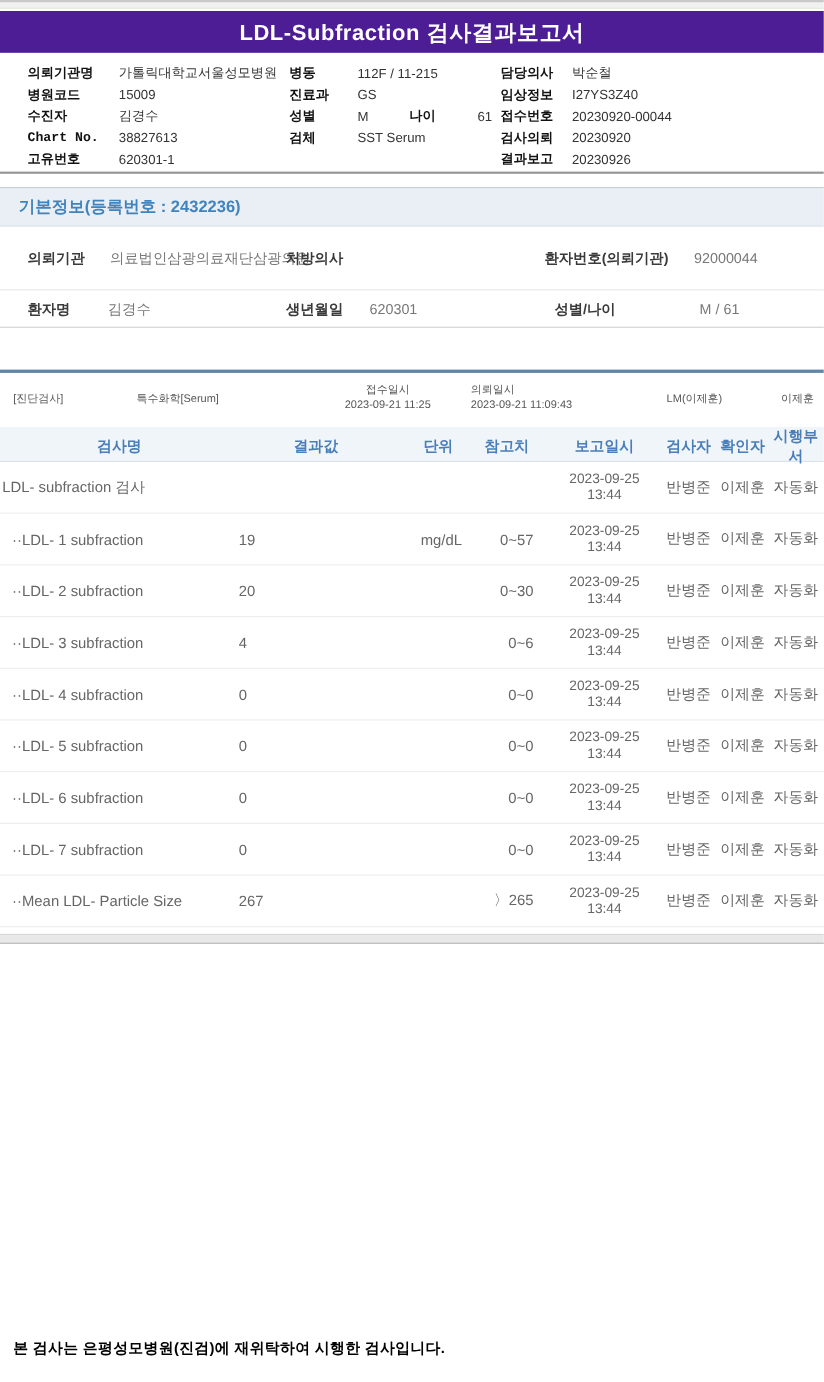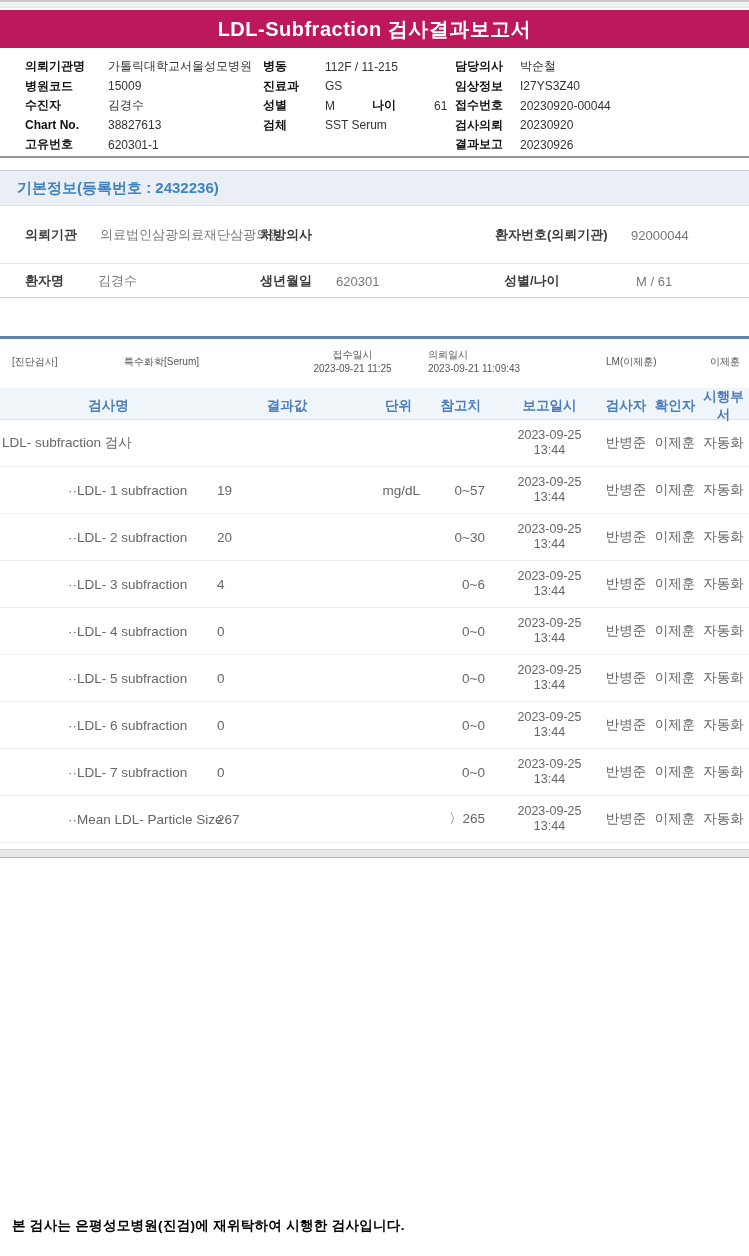--- a/index.html
+++ b/index.html
@@ -4,27 +4,27 @@
 <style>
   * { margin:0; padding:0; box-sizing:border-box; }
   html,body { background:#fff; }
   body { font-family:"Liberation Sans","DejaVu Sans",sans-serif; }
   .page { position:relative; width:749px; height:1256px; background:#fff; overflow:hidden; }
 
   .top-strip { position:absolute; top:0; left:0; width:100%; height:8px;
                background:#f1f1f1; border-top:2px solid #c9c9c9; border-bottom:1px solid #e6e6e6; }
 
   .title-bar { position:absolute; top:10px; left:0; width:100%; height:38px;
-               background:#be185d; display:flex; align-items:center; justify-content:center; }
+               background:#4c1d95; display:flex; align-items:center; justify-content:center; }
   .title-bar h1 { color:#ffffff; font-size:20px; font-weight:bold; letter-spacing:0.5px; }
 
   .meta { position:absolute; top:57px; left:0; width:100%; height:100px; font-size:12px; }
   .meta-col { position:absolute; top:0; }
   .meta-row { display:flex; height:19.5px; align-items:center; white-space:nowrap; }
-  .meta-label { font-weight:bold; color:#111; }
+  .meta-label { font-weight:bold; color:#111;font-family:Liberation Mono, monospace; }
   .meta-value { color:#333; }
   .col1 { left:25px; }  .col1 .meta-label { width:83px; }
   .col2 { left:263px; } .col2 .meta-label { width:62px; }
   .col3 { left:455px; } .col3 .meta-label { width:65px; }
   .gender-val { width:47px; }
   .age-label { width:38px; }
 
   .divider-dark { position:absolute; top:156px; left:0; width:100%; height:2px; background:#969696; }
 
   .basic-band { position:absolute; top:170px; left:0; width:100%; height:36px;
@@ -57,21 +57,21 @@
   .h-name { text-align:center; }
   .h-result { text-align:center; padding-left:30px; }
   .h-unit { text-align:right; padding-right:8px; }
   .h-ref { text-align:right; padding-right:4px; }
   .h-reported { text-align:center; padding-left:14px; }
   .h-tester, .h-verifier, .h-dept { text-align:center; }
 
   .res-rows { position:absolute; top:420px; left:0; width:100%; }
   .trow { height:47px; border-bottom:1px solid #ededed; color:#666; font-size:13.5px; }
   .c-name { padding-left:2px; white-space:nowrap; }
-  .c-name.indent { padding-left:28px;margin-left:40px; }
+  .c-name.indent { padding-left:11px; }
   .c-unit { text-align:right; }
   .c-ref { text-align:right; }
   .c-reported { text-align:center; padding-left:14px; font-size:12.5px; line-height:1.2; }
   .c-tester, .c-verifier, .c-dept { text-align:center; }
 
   .gray-bar { position:absolute; top:849px; left:0; width:100%; height:9px;
               background:#e8e8e8; border-top:1px solid #d9d9d9; border-bottom:1px solid #b5b5b5; }
 
   .footer-note { position:absolute; top:1217px; left:12px; font-weight:bold;
                  font-size:13.5px; color:#000; letter-spacing:0.3px; white-space:nowrap; }

